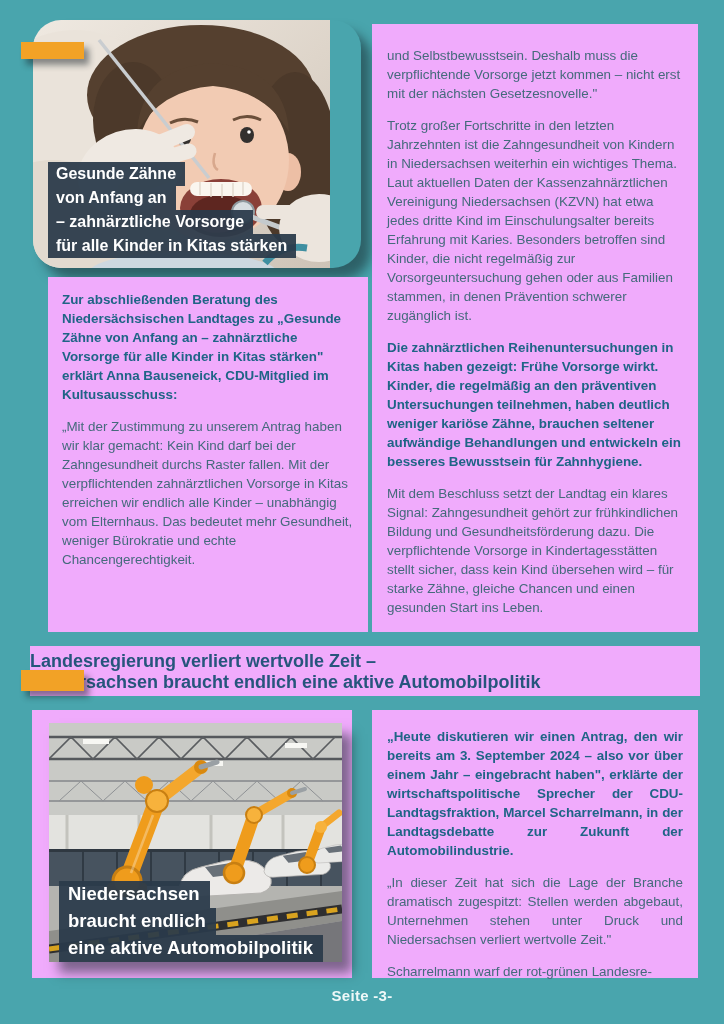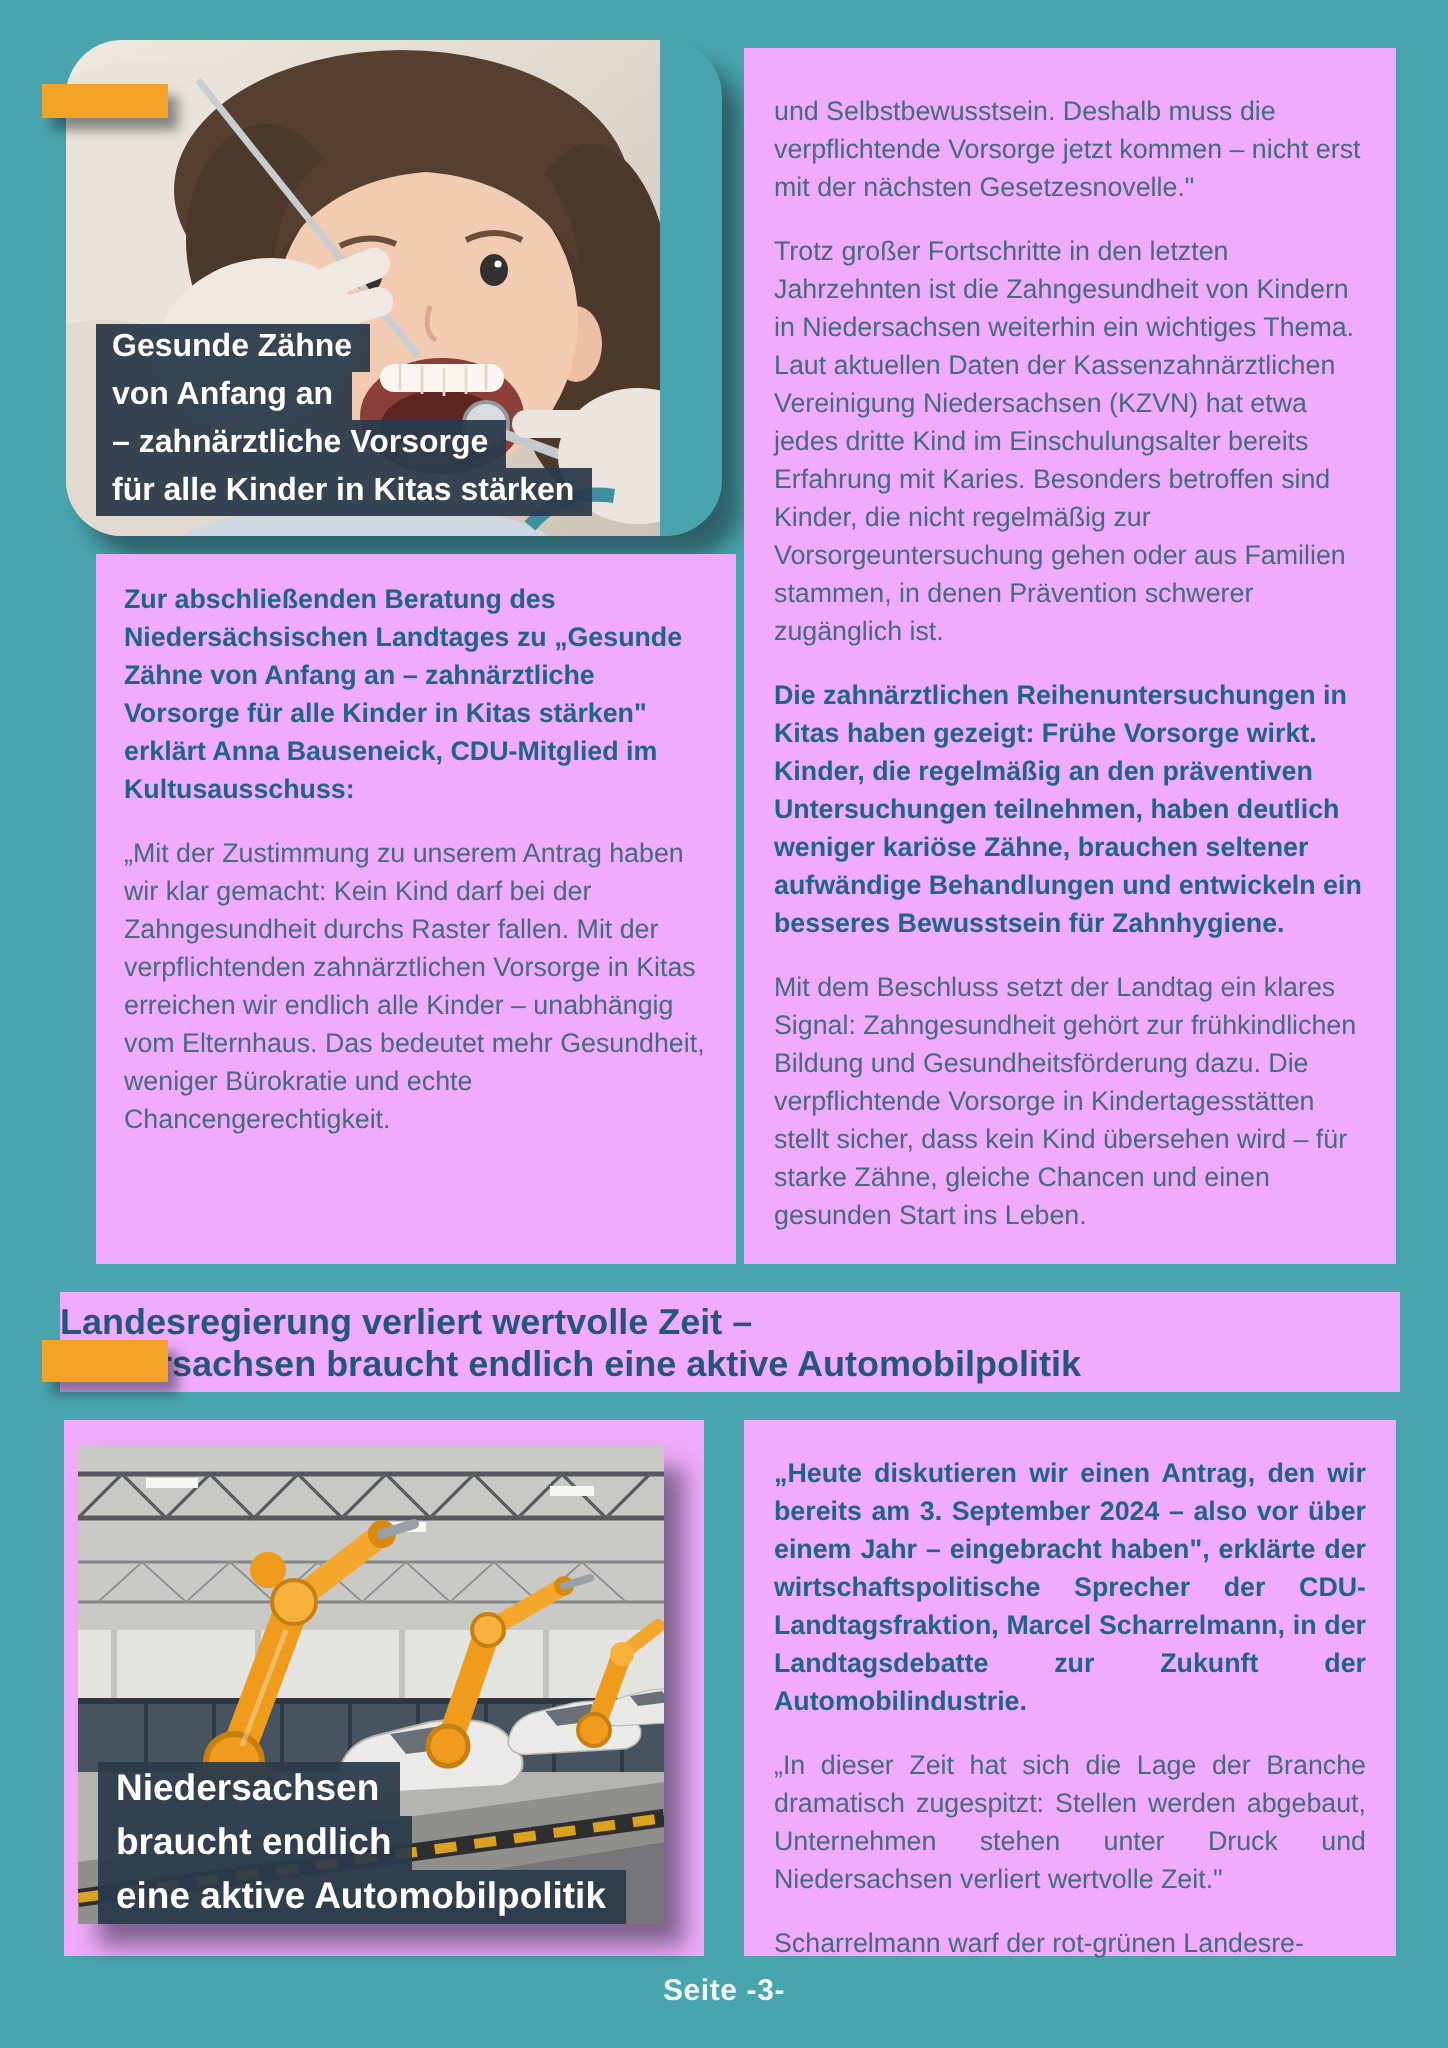--- a/index.html
+++ b/index.html
@@ -147,21 +147,21 @@
   <div class="panel" style="left:30px;top:646px;width:670px;height:50px;">
     <div class="banner-title" style="left:0;top:5px;width:670px;">
       <div>Landesregierung verliert wertvolle Zeit –</div>
       <div>Niedersachsen braucht endlich eine aktive Automobilpolitik</div>
     </div>
   </div>
   <div class="accent" style="left:21px;top:670px;width:63px;height:21px;"></div>
 
   <div class="panel" style="left:32px;top:710px;width:320px;height:268px;"></div>
 
-  <div class="photo" style="left:39px;top:723px;width:293px;height:239px;">
+  <div class="photo" style="left:49px;top:723px;width:293px;height:239px;">
     <svg width="293" height="245" viewBox="0 0 293 245" preserveAspectRatio="none">
       <rect width="293" height="245" fill="#d8d8d4"></rect>
 
       <rect width="293" height="92" fill="#c9cac6"></rect>
       <path d="M0,14 H293 M0,36 H293" stroke="#55585c" stroke-width="2.4"></path>
       <path d="M0 36 L22 14 L44 36 L66 14 L88 36 L110 14 L132 36 L154 14 L176 36 L198 14 L220 36 L242 14 L264 36 L286 14" stroke="#5a5d60" stroke-width="1.6" fill="none"></path>
       <path d="M0,58 H293 M0,78 H293" stroke="#84878a" stroke-width="1.4"></path>
       <path d="M10 78 L32 58 L54 78 L76 58 L98 78 L120 58 L142 78 L164 58 L186 78 L208 58 L230 78 L252 58 L274 78" stroke="#8e9194" stroke-width="1" fill="none"></path>
       <rect x="34" y="16" width="26" height="5" fill="#f7f7f3"></rect>
       <rect x="150" y="38" width="24" height="5" fill="#f7f7f3"></rect>

